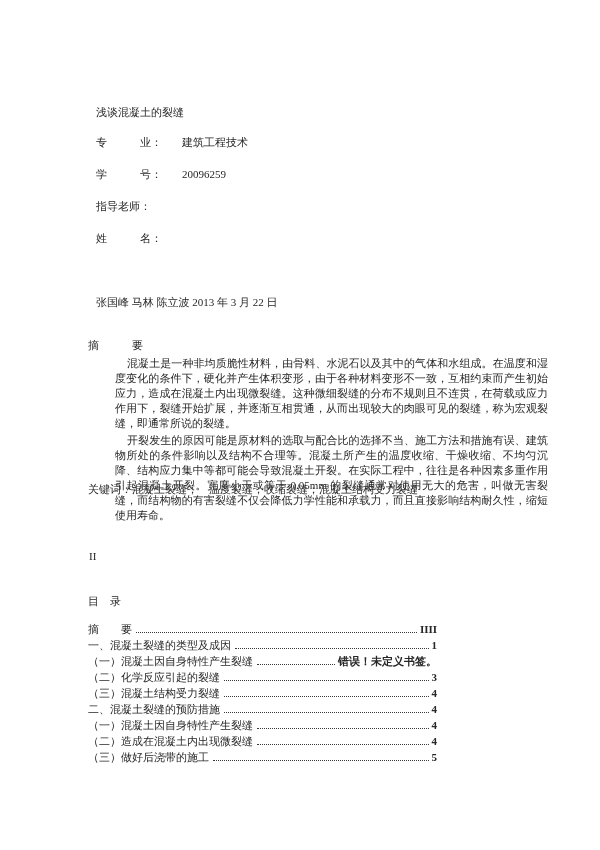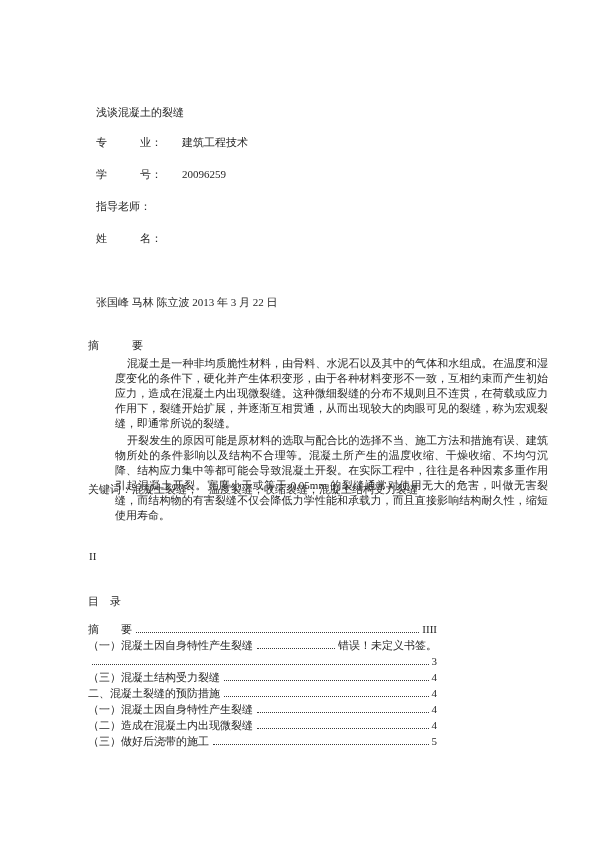--- a/index.html
+++ b/index.html
@@ -36,21 +36,21 @@
     line-height: 16px;
     white-space: nowrap;
   }
   .toc-row .dots {
     flex: 1 1 auto;
     min-width: 8px;
     border-bottom: 1px dotted #3a3a3a;
     margin: 0 3px 4px 4px;
     align-self: flex-end;
   }
-  .toc-row .pg { flex: 0 0 auto; text-align: right; }
+  .toc-row .pg { flex: 0 0 auto; text-align: right; font-weight: bold; }
 </style>
 </head>
 <body>
 
 <div class="page">
 
 
   <div class="abs doc-subtitle">浅谈混凝土的裂缝</div>
 
   <div class="abs fields">
@@ -80,28 +80,34 @@
   <div class="abs toc-heading">目　录</div>
 
   <div class="abs toc">
 
       <div class="toc-row">
         <span>摘　　要</span>
         <span class="dots"></span>
         <span class="pg">IIII</span>
       </div>
 
+      <div class="toc-row">
+        <span>一、混凝土裂缝的类型及成因</span>
+        <span class="dots"></span>
+        <span class="pg">1</span>
+      </div>
 
       <div class="toc-row">
         <span>（一）混凝土因自身特性产生裂缝</span>
         <span class="dots"></span>
         <span class="pg">错误！未定义书签。</span>
       </div>
 
       <div class="toc-row">
+        <span>（二）化学反应引起的裂缝</span>
         <span class="dots"></span>
         <span class="pg">3</span>
       </div>
 
       <div class="toc-row">
         <span>（三）混凝土结构受力裂缝</span>
         <span class="dots"></span>
         <span class="pg">4</span>
       </div>
 

